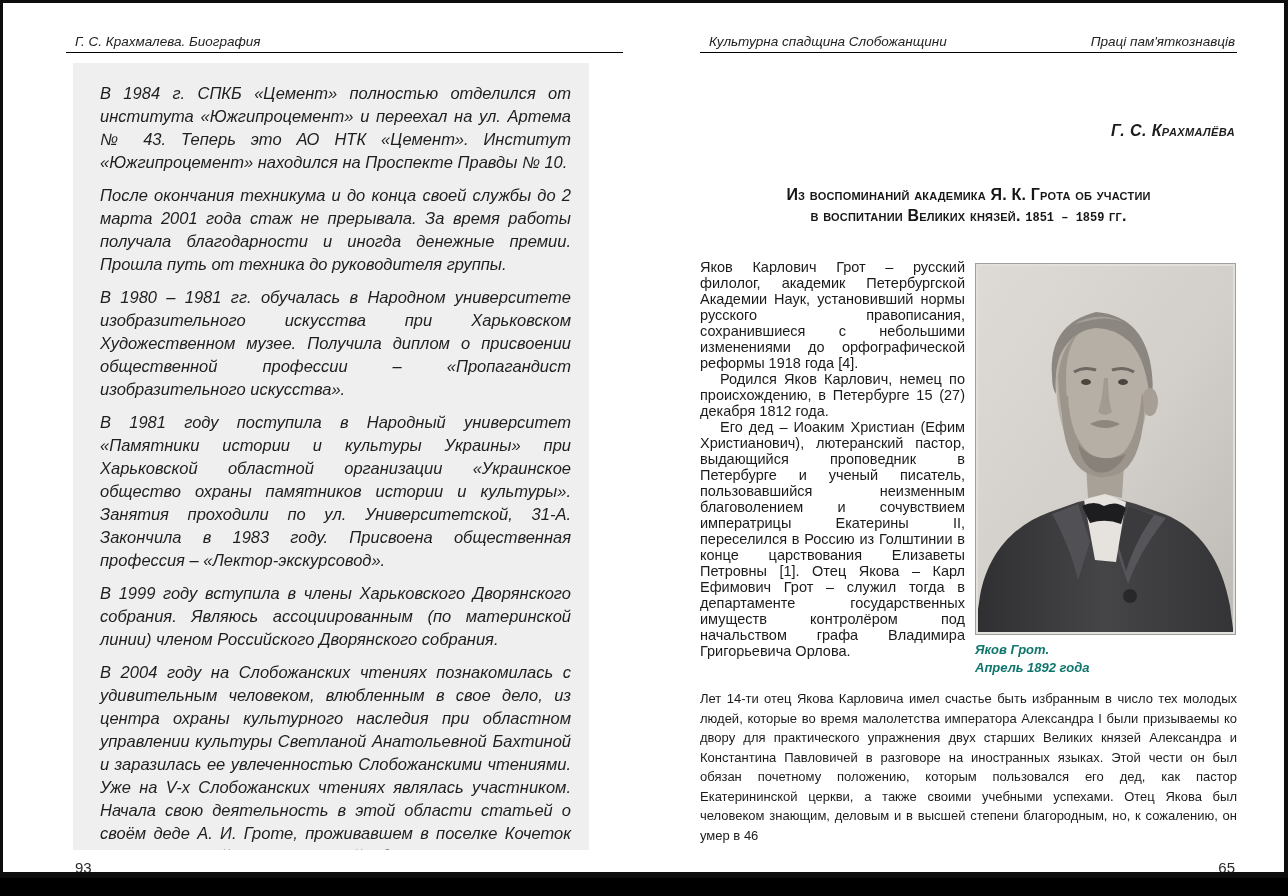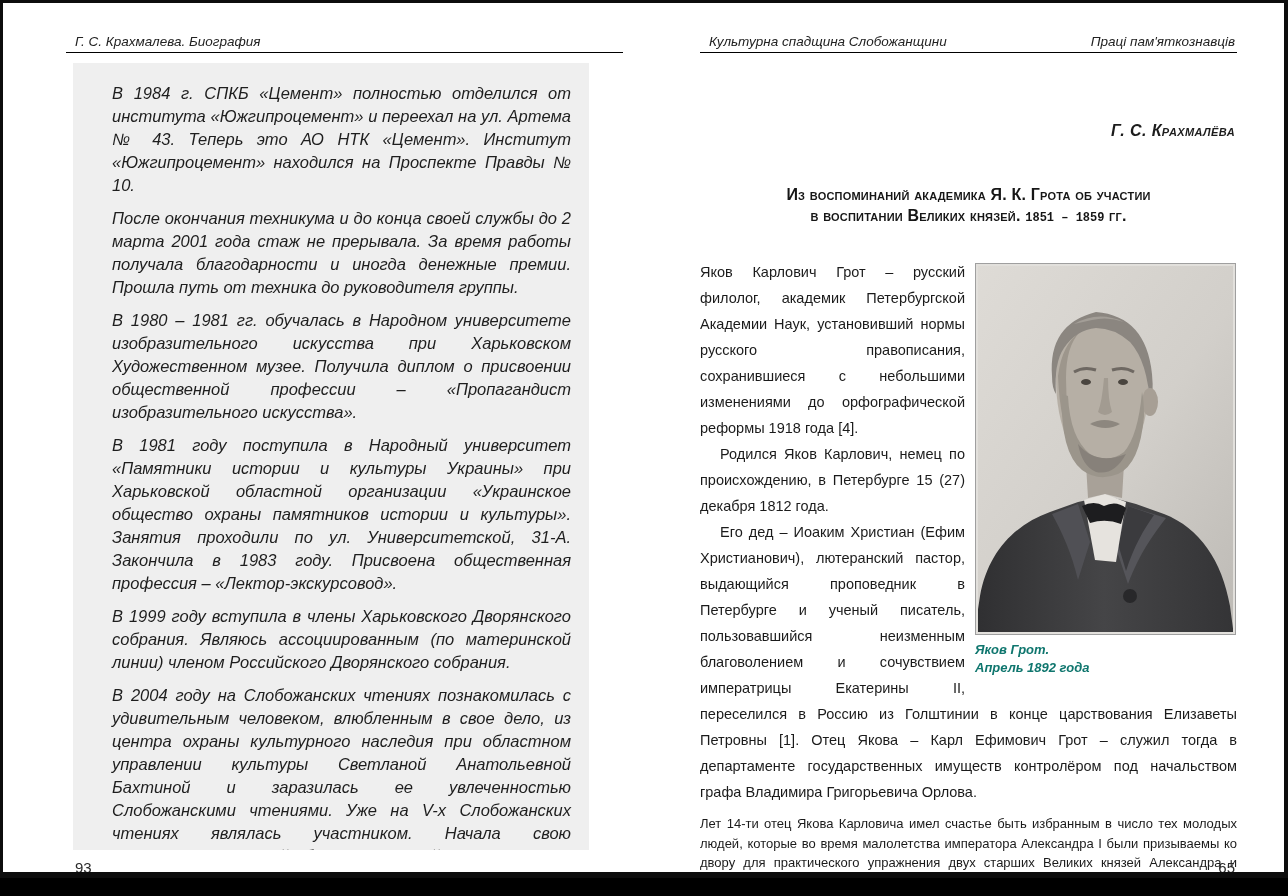--- a/index.html
+++ b/index.html
@@ -43,21 +43,20 @@
     padding: 19px 18px 0 27px;
     overflow: hidden;
   }
   .bio-box p {
     font-style: italic;
     font-size: 16.5px;
     line-height: 23px;
     text-align: justify;
     margin-bottom: 10px;
     color: #1e1e1e;
-    margin-left: 12px;
   }
   .page-number { position: absolute; top: 856px; font-size: 15px; color: #2a2a2a; }
   .page-number.pn-left { left: 9px; }
   .page-number.pn-right { right: 2px; }
 
   
   .author-line {
     position: absolute; top: 119px; left: 0; right: 2px;
     text-align: right;
     font-weight: bold; font-style: italic;
@@ -89,21 +88,21 @@
     border: 1px solid #9f9f9f;
     background: #e2e0dc;
     padding: 2px;
   }
   .photo-frame svg { display: block; width: 255px; height: 366px; }
   .photo-caption {
     margin-top: 6px;
     font-style: italic; font-size: 13px; line-height: 17.5px; color: #0f766e; font-weight: bold;
   }
   .article-body p.col {
-    font-size: 14.5px; line-height: 26px;
+    font-size: 14.5px; line-height: 16px;
     text-align: justify;
     color: #1b1b1b;
   }
   .article-body p.col.indent { text-indent: 20px; }
   .article-body p.full {
     clear: both;
     padding-top: 9px;
     font-size: 13px; line-height: 19.5px;
     text-align: justify;
     color: #1b1b1b;

